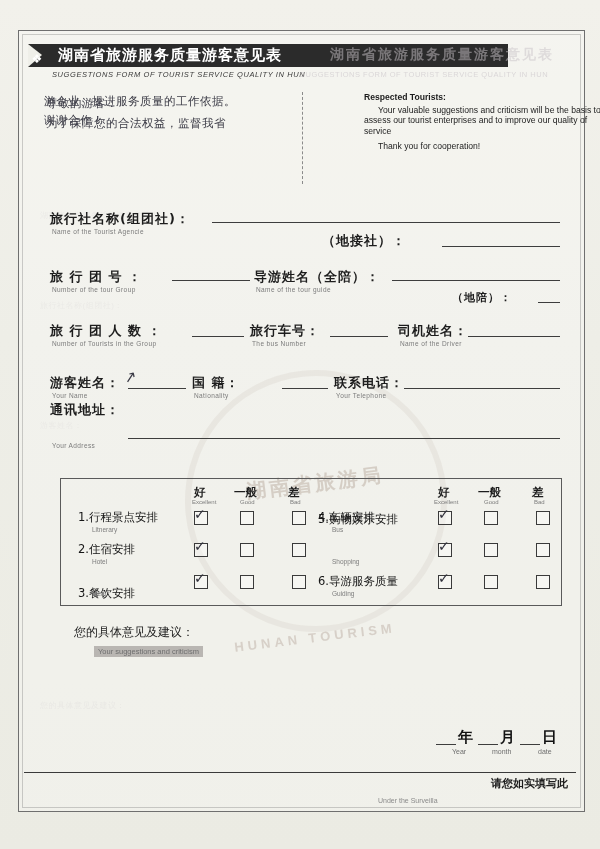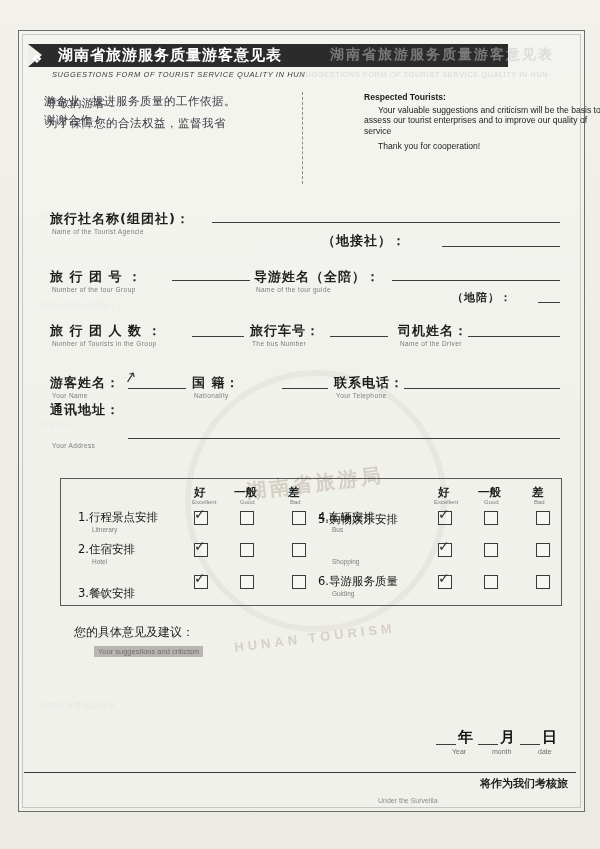--- a/index.html
+++ b/index.html
@@ -331,17 +331,17 @@
   <div class="date-en" style="left:452px;top:748px;">Year</div>
   <div class="date-cn" style="left:500px;top:728px;">月</div>
   <div class="date-en" style="left:492px;top:748px;">month</div>
   <div class="date-cn" style="left:542px;top:728px;">日</div>
   <div class="date-en" style="left:538px;top:748px;">date</div>
   <div class="rule" style="left:436px;top:744px;width:20px;"></div>
   <div class="rule" style="left:478px;top:744px;width:20px;"></div>
   <div class="rule" style="left:520px;top:744px;width:20px;"></div>
 
   <div class="foot-rule"></div>
-  <div class="foot-cn">将作为我们考核旅</div>
+  <div class="foot-cn">请您如实填写此</div>
   <div class="foot-en">Under the Surveilla</div>
 
 
 </div>
 
 </body></html>

